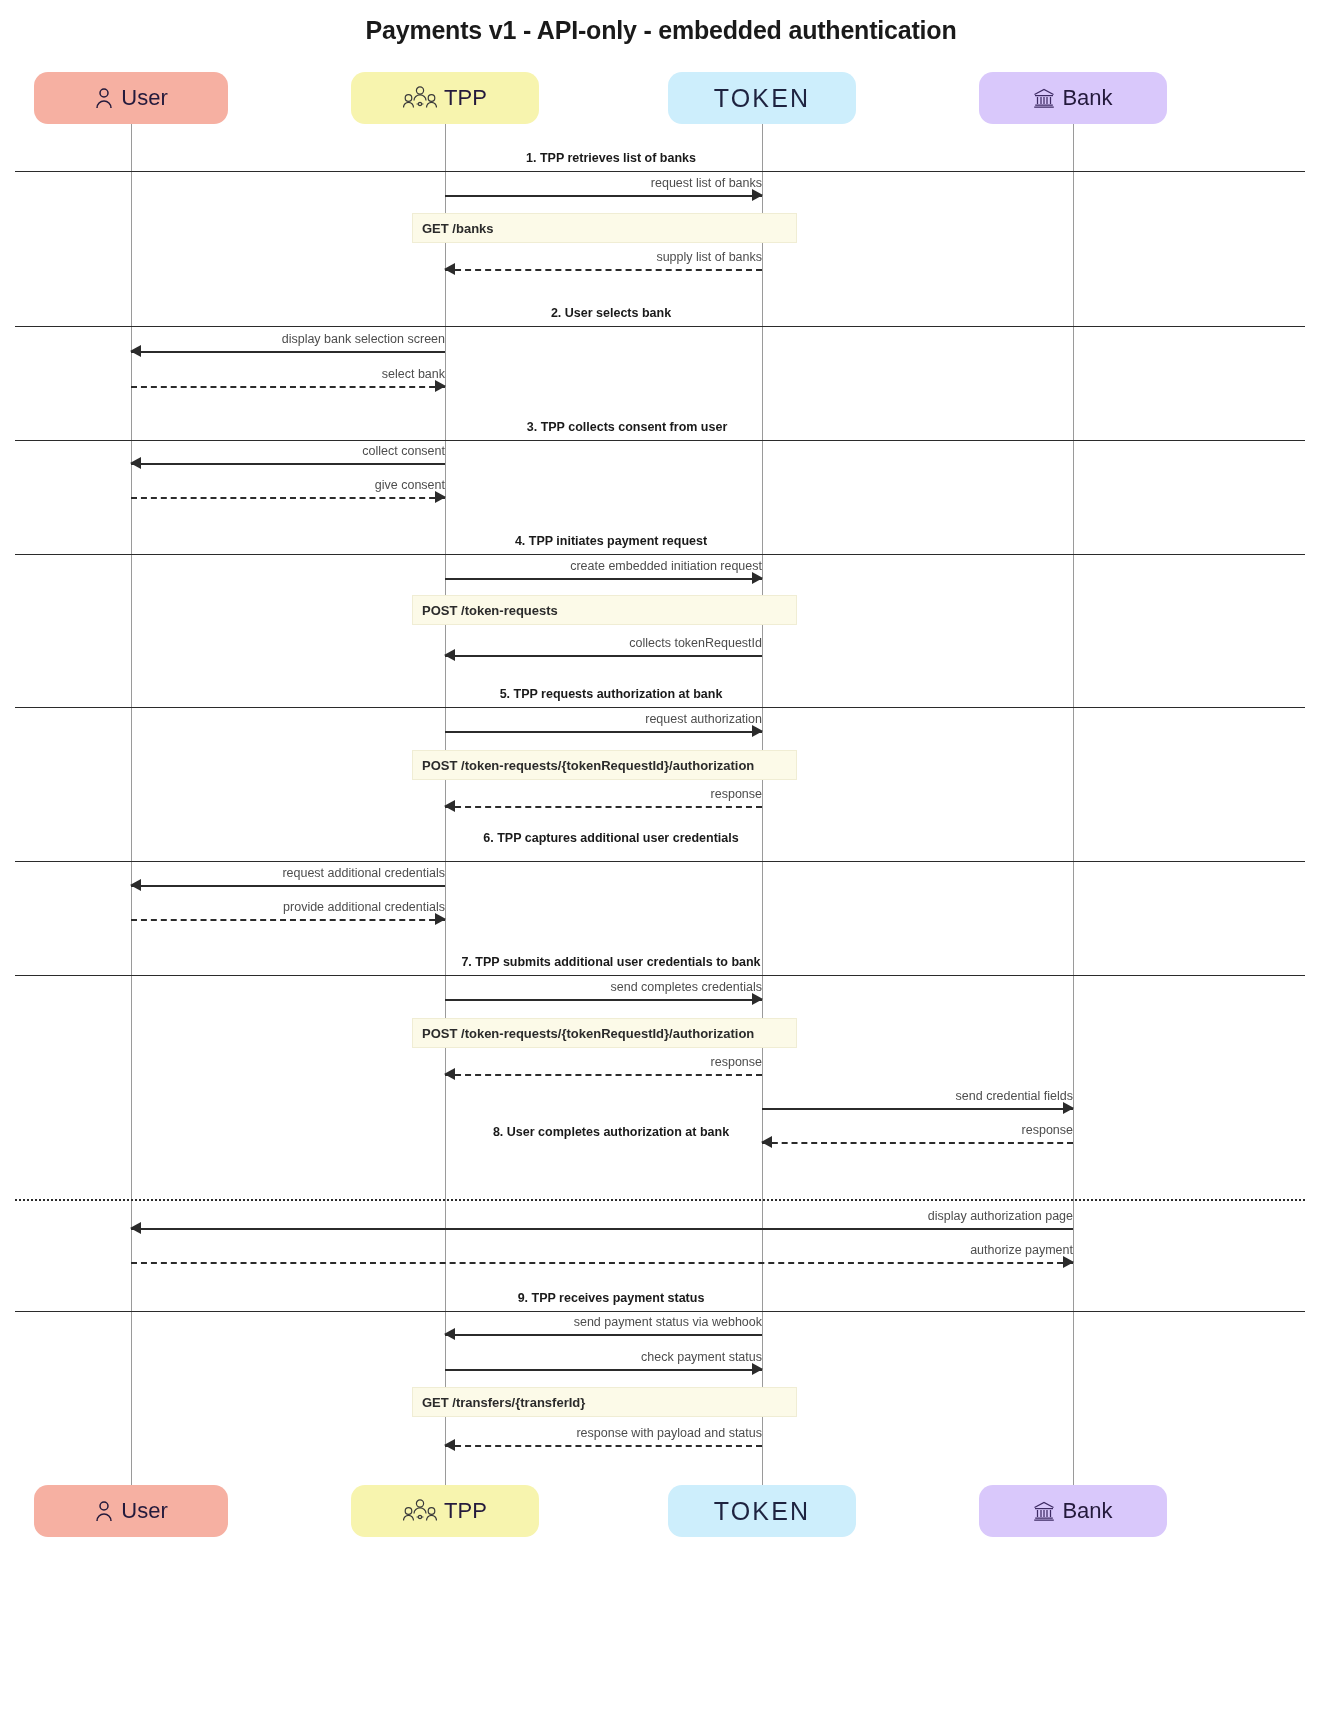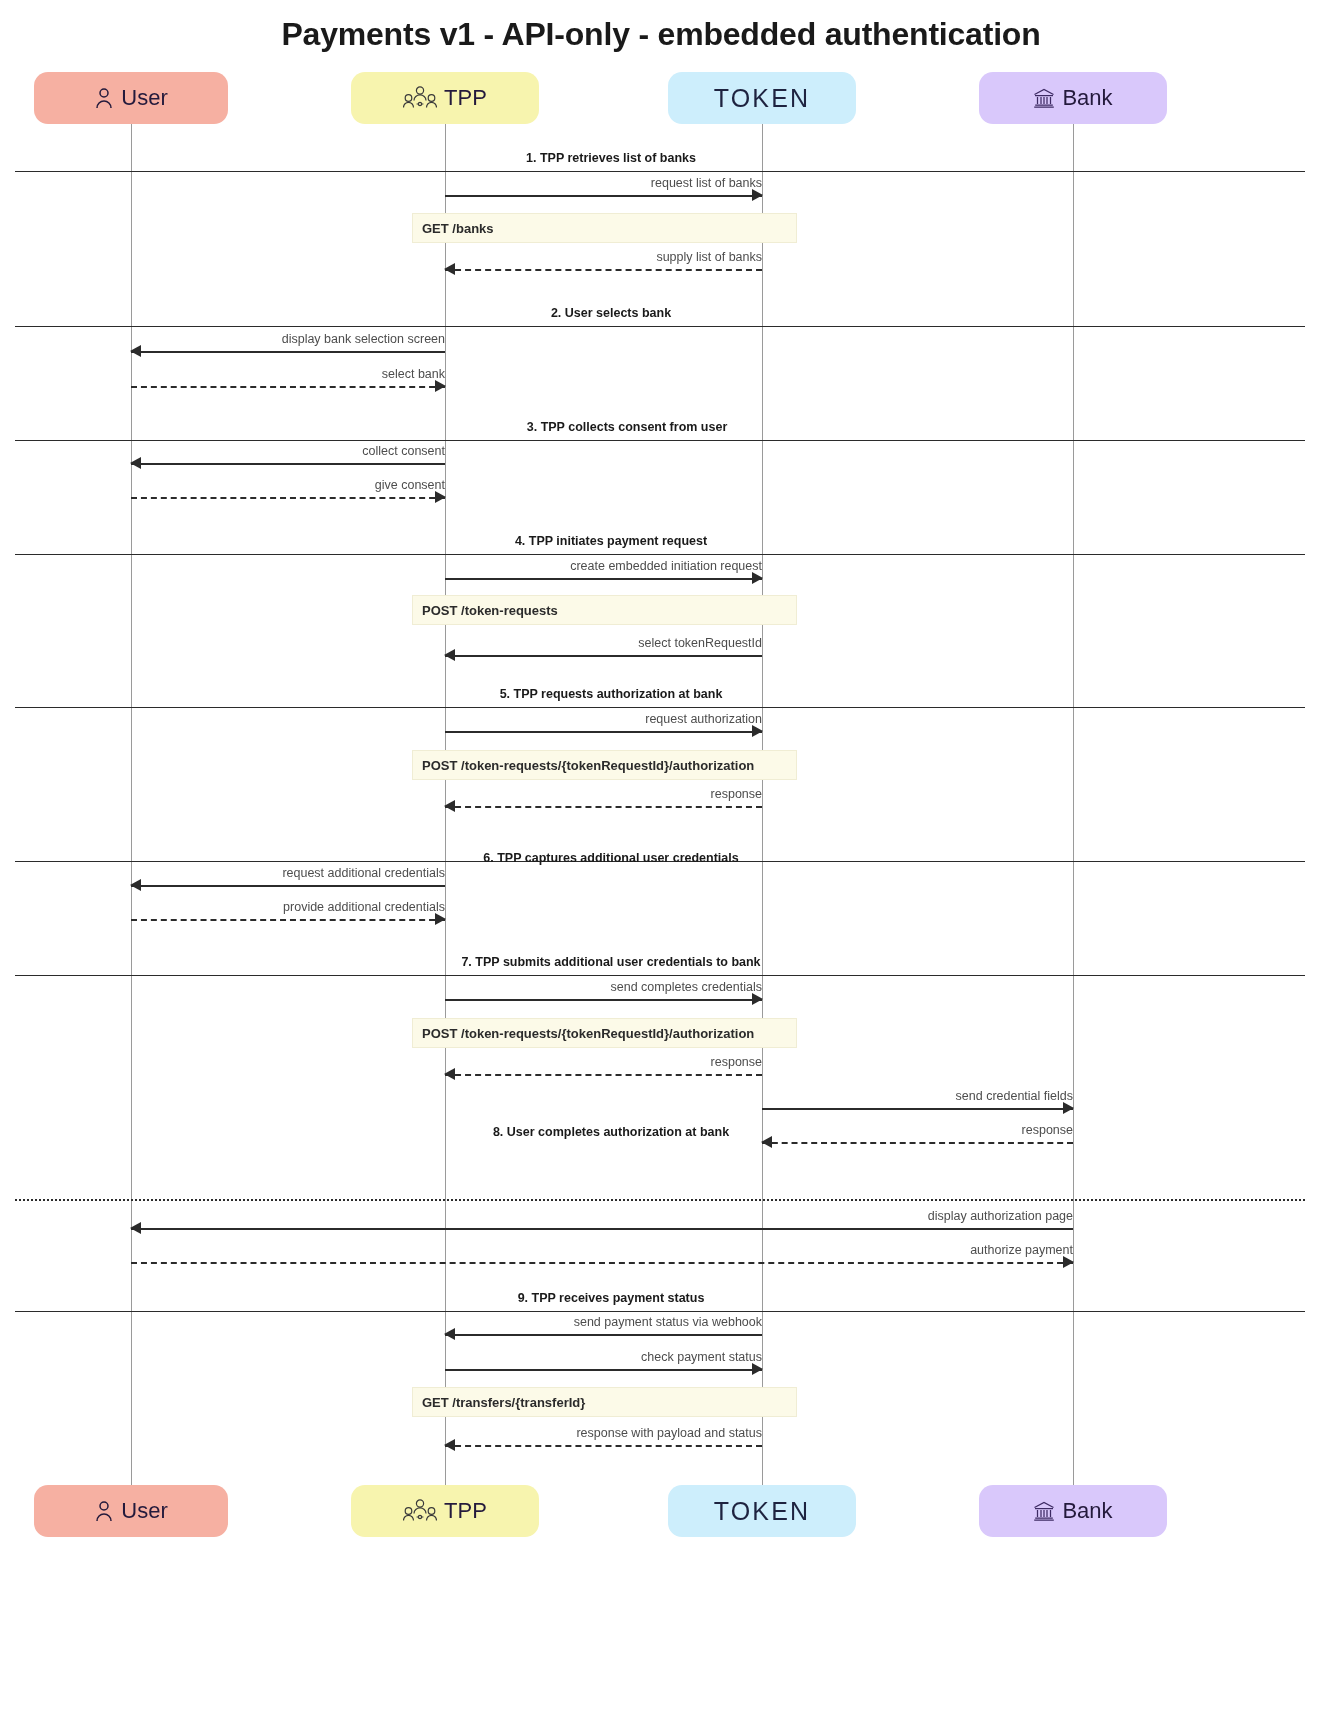--- a/index.html
+++ b/index.html
@@ -14,21 +14,21 @@
     height: 1715px;
     background: #ffffff;
     overflow: hidden;
   }
 
   
   #diagram-title {
     position: absolute;
     top: 16px; left: 0; width: 1322px;
     text-align: center;
-    font-size: 32px;
+    font-size: 25px;
     font-weight: bold;
     color: #1a1a1a;
     letter-spacing: -0.2px;
   }
 
   
   .participant {
     position: absolute;
     height: 52px;
     border-radius: 14px;
@@ -219,21 +219,21 @@
       <div class="sep-label" style="top: 151px; left: 611px;">1. TPP retrieves list of banks</div>
       <div class="sep" style="top: 326px;"></div>
       <div class="sep-label" style="top: 306px; left: 611px;">2. User selects bank</div>
       <div class="sep" style="top: 440px;"></div>
       <div class="sep-label" style="top: 420px; left: 611px; margin-left: 16px;">3. TPP collects consent from user</div>
       <div class="sep" style="top: 554px;"></div>
       <div class="sep-label" style="top: 534px; left: 611px;">4. TPP initiates payment request</div>
       <div class="sep" style="top: 707px;"></div>
       <div class="sep-label" style="top: 687px; left: 611px;">5. TPP requests authorization at bank</div>
       <div class="sep" style="top: 861px;"></div>
-      <div class="sep-label" style="top: 851px; left: 611px;">6. TPP captures additional user credentials</div>
+      <div class="sep-label" style="top: 831px; left: 611px;">6. TPP captures additional user credentials</div>
       <div class="sep" style="top: 975px;"></div>
       <div class="sep-label" style="top: 955px; left: 611px;">7. TPP submits additional user credentials to bank</div>
       <div class="sep dashed" style="top: 1199px;"></div>
       <div class="sep-label" style="top: 1125px; left: 611px;">8. User completes authorization at bank</div>
       <div class="sep" style="top: 1311px;"></div>
       <div class="sep-label" style="top: 1291px; left: 611px;">9. TPP receives payment status</div>
       <div class="msg solid to-right" style="left: 445px; width: 317px; top: 195px;">
         <div class="line"></div>
         <div class="head"></div>
         <div class="mlabel">request list of banks</div>
@@ -264,21 +264,21 @@
         <div class="mlabel">give consent</div>
       </div>
       <div class="msg solid to-right" style="left: 445px; width: 317px; top: 578px;">
         <div class="line"></div>
         <div class="head"></div>
         <div class="mlabel">create embedded initiation request</div>
       </div>
       <div class="msg solid to-left" style="left: 445px; width: 317px; top: 655px;">
         <div class="line"></div>
         <div class="head"></div>
-        <div class="mlabel">select tokenRequestId</div>
+        <div class="mlabel">collects tokenRequestId</div>
       </div>
       <div class="msg solid to-right" style="left: 445px; width: 317px; top: 731px;">
         <div class="line"></div>
         <div class="head"></div>
         <div class="mlabel">request authorization</div>
       </div>
       <div class="msg dashed to-left" style="left: 445px; width: 317px; top: 806px;">
         <div class="line"></div>
         <div class="head"></div>
         <div class="mlabel">response</div>

